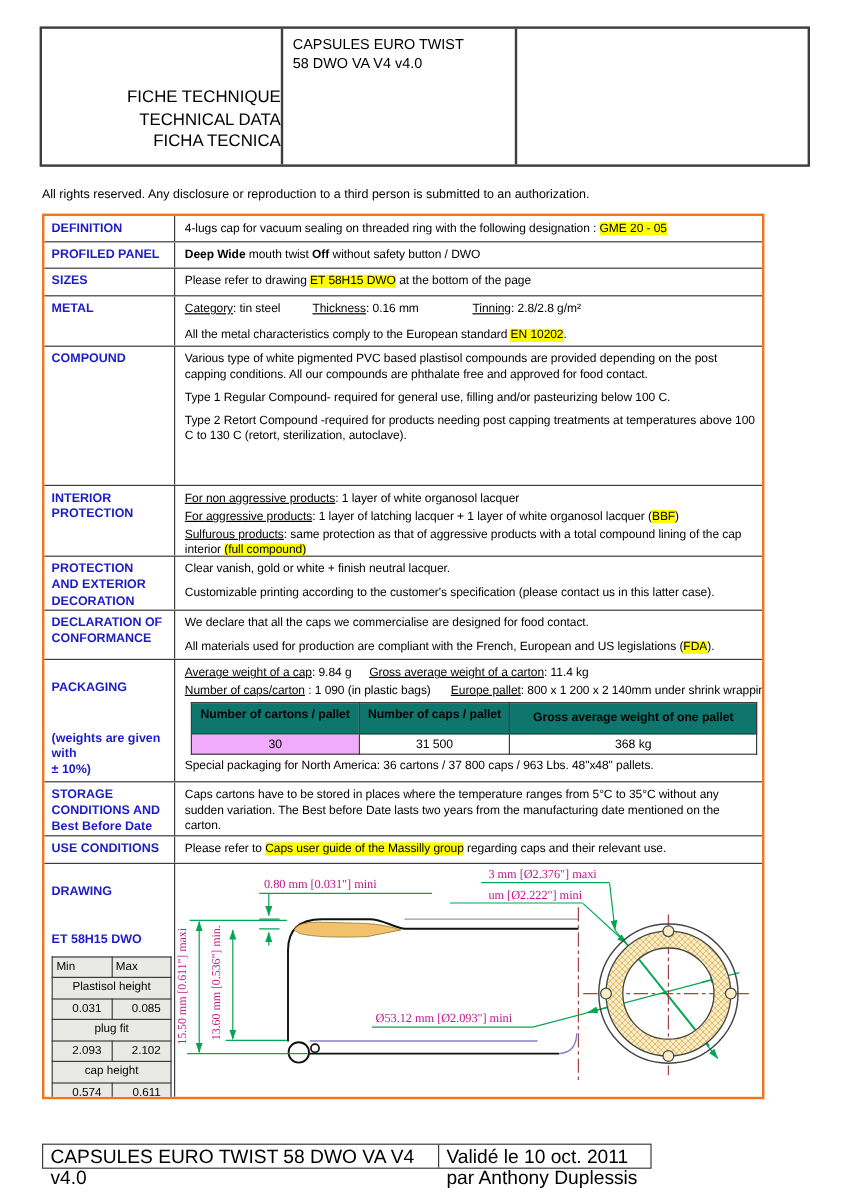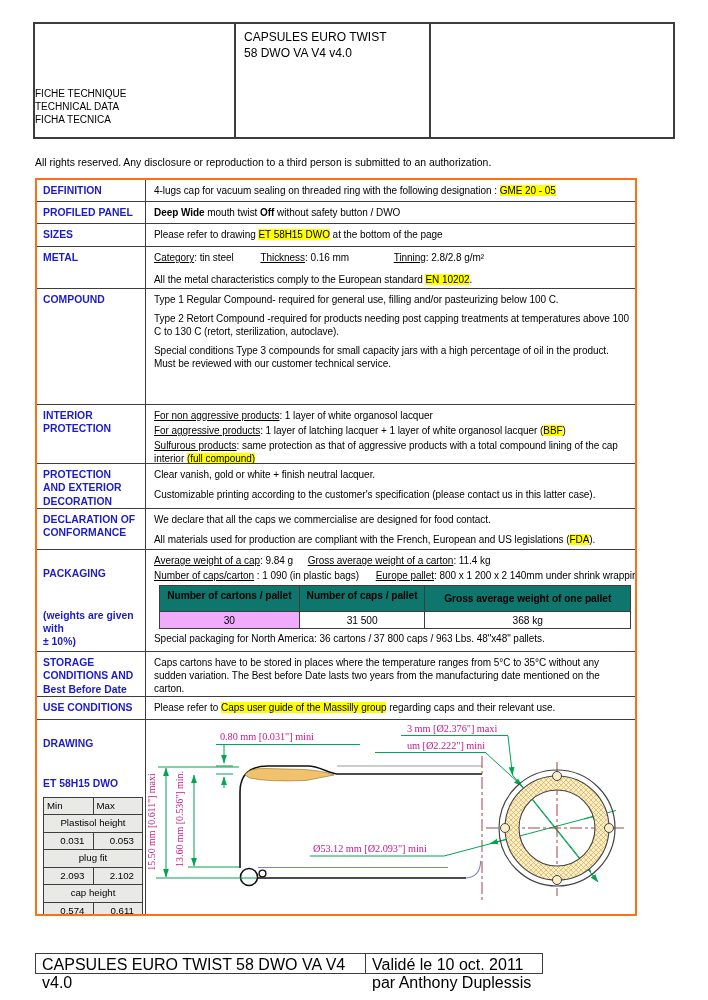--- a/index.html
+++ b/index.html
@@ -4,22 +4,22 @@
 <style>
   html,body { margin:0; padding:0; background:#ffffff; }
   .page {
     position:relative; width:708px; height:1000px; background:#fff;
     font-family:"Liberation Sans", sans-serif; color:#000; overflow:hidden;
   }
   
   .htable { position:absolute; top:22px; left:33px; width:642px; height:117px;
     border:2px solid #3d3d3d; display:flex; box-sizing:border-box; }
   .hcell1 { width:201px; border-right:2px solid #3d3d3d; box-sizing:border-box;
-    display:flex; flex-direction:column; justify-content:flex-end; align-items:flex-start;
-    padding-bottom:11px; font-size:10px; line-height:1.3; }
+    display:flex; flex-direction:column; justify-content:flex-end; align-items:flex-end;
+    padding-bottom:11px; font-size:14px; line-height:1.3; }
   .hcell2 { width:195px; border-right:2px solid #3d3d3d; box-sizing:border-box;
     padding:6px 8px; font-size:12px; line-height:1.32; }
   .hcell3 { flex:1; }
   .rights { position:absolute; top:157px; left:35px; font-size:10.4px; }
 
   
   .mtable { position:absolute; top:178px; left:35px; width:602px;
     border:2px solid #f97316; box-sizing:border-box; }
   .row { display:flex; border-bottom:1.5px solid #3d3d3d; box-sizing:border-box; overflow:hidden; }
   .row:last-child { border-bottom:none; }
@@ -117,23 +117,23 @@
         </p>
         <p>
           <span>All the metal characteristics comply to the European standard </span><span class="hl">EN 10202</span><span>.</span>
         </p>
       </div>
     </div>
 
     <div class="row" style="height:116px">
       <div class="lbl">COMPOUND</div>
       <div class="cnt">
+        <p>Various type of white pigmented PVC based plastisol compounds are provided depending on the post capping conditions. All our compounds are phthalate free and approved for food contact.</p>
         <p>Type 1 Regular Compound- required for general use, filling and/or pasteurizing below 100 C.</p>
         <p>Type 2  Retort Compound -required for products needing post capping treatments at temperatures above 100 C to 130 C (retort, sterilization, autoclave).</p>
-        <p>Special conditions Type 3 compounds for small capacity jars with a high percentage of oil in the product. Must be reviewed with our customer technical service.</p>
       </div>
     </div>
 
     <div class="row" style="height:59px">
       <div class="lbl">INTERIOR
 PROTECTION</div>
       <div class="cnt">
         <p class="m2">
           <span class="u">For non aggressive products</span><span>: 1 layer of white organosol lacquer</span>
         </p>
@@ -221,21 +221,21 @@
         <span>DRAWING</span><br><br>
         <span>ET 58H15 DWO</span>
         <table class="stable">
           <tbody><tr>
             <td class="hd">Min</td>
             <td class="hd">Max</td>
           </tr>
           <tr><td class="gname" colspan="2">Plastisol height</td></tr>
           <tr>
             <td class="num">0.031</td>
-            <td class="num">0.053</td>
+            <td class="num">0.085</td>
           </tr>
           <tr><td class="gname" colspan="2">plug fit</td></tr>
           <tr>
             <td class="num">2.093</td>
             <td class="num">2.102</td>
           </tr>
           <tr><td class="gname" colspan="2">cap height</td></tr>
           <tr>
             <td class="num">0.574</td>
             <td class="num">0.611</td>

